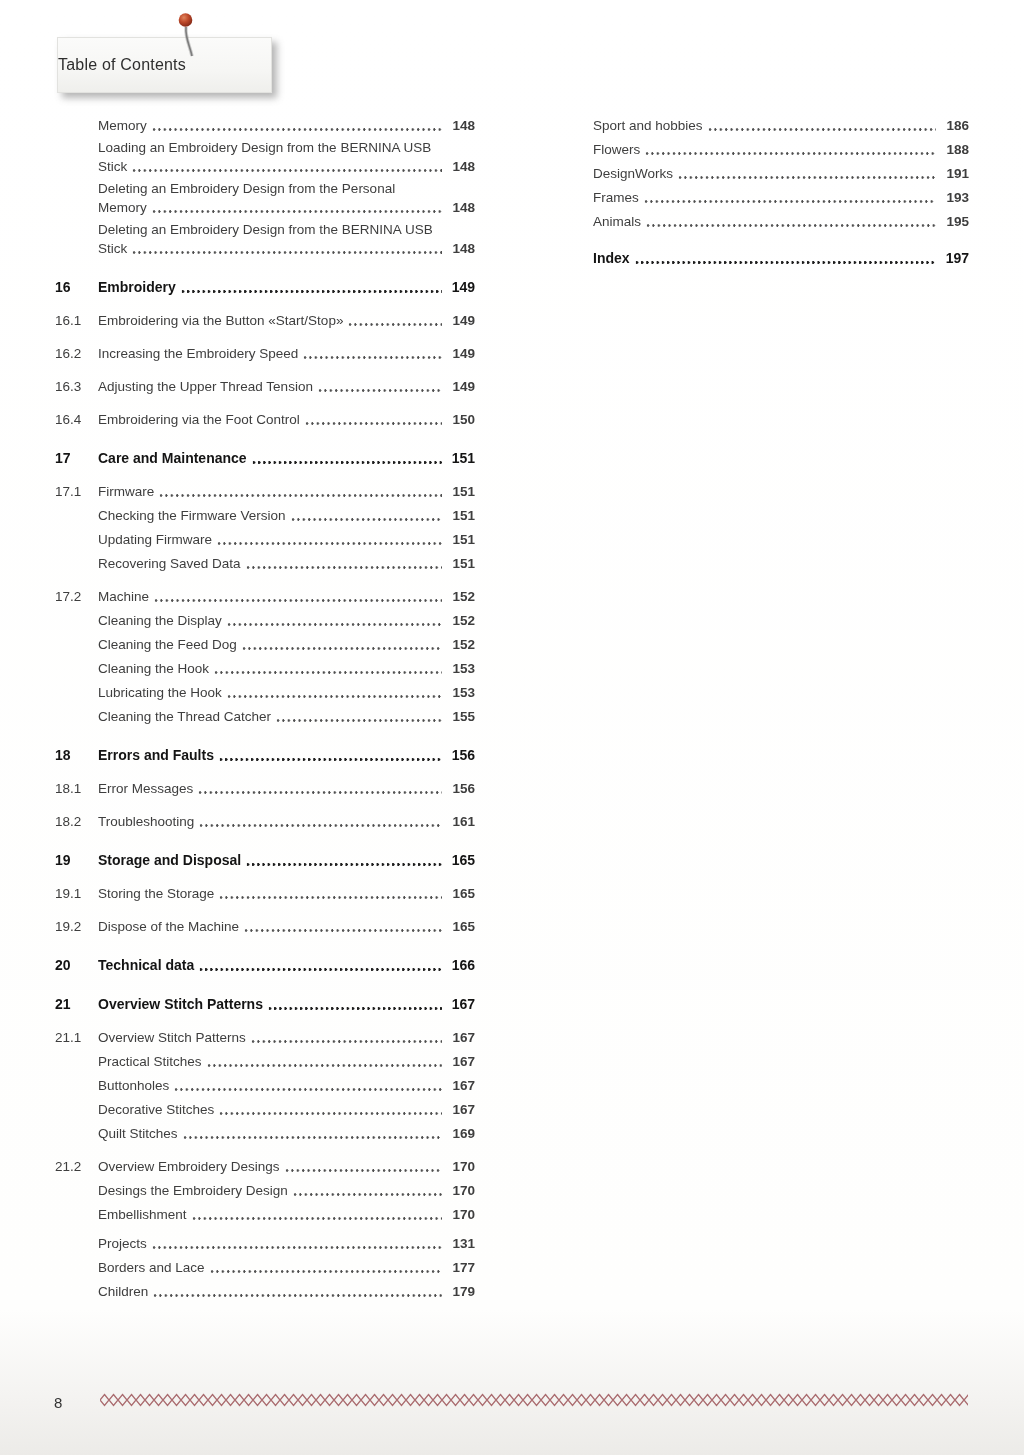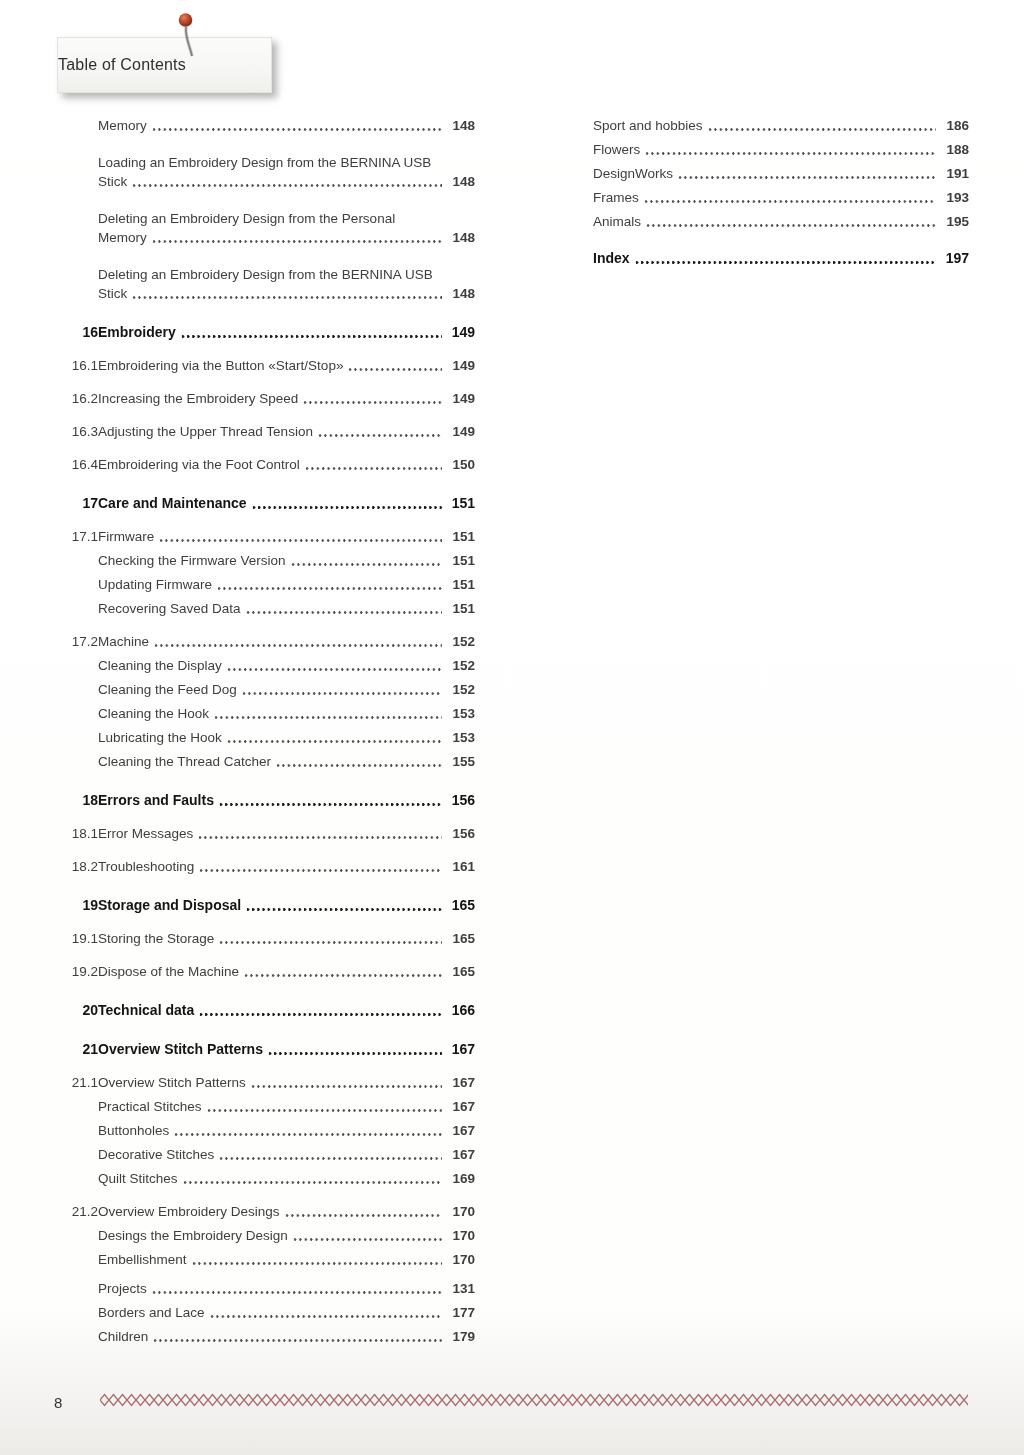--- a/index.html
+++ b/index.html
@@ -30,41 +30,41 @@
   .pin { position: absolute; left: 168px; top: 8px; z-index: 3; }
 
   
   .columns { position: absolute; left: 55px; top: 116px; display: flex; }
   .col-left  { width: 420px; }
   .col-right { width: 376px; margin-left: 118px; }
 
   .entry { display: flex; }
   .entry .num {
     width: 43px; flex-shrink: 0;
-    font-size: 13.5px; line-height: 19px; color: #3e3e3e; text-align: right;
+    font-size: 13.5px; line-height: 19px; color: #3e3e3e;
   }
   .entry .body { flex: 1; min-width: 0; }
   .entry .pre  { font-size: 13.5px; line-height: 19px; color: #3e3e3e; }
   .entry .line { display: flex; align-items: center; }
   .entry .title {
     font-size: 13.5px; line-height: 19px; color: #3e3e3e; white-space: nowrap;
   }
   .entry .leader {
     flex: 1; height: 6px; align-self: flex-end;
     margin: 0 5px 3px 5px;
     background-image: radial-gradient(circle at 2px 3.5px, #4d4d4d 1.05px, transparent 1.35px);
     background-size: 5.4px 6px;
     background-repeat: repeat-x;
   }
   .entry .page-num {
     font-size: 13.5px; line-height: 19px; color: #3e3e3e;
     min-width: 28px; text-align: right; flex-shrink: 0; font-weight: bold;
   }
 
-  .entry.cont2  { margin-top: 18px; }
+  .entry.cont2  { margin-top: 3px; }
   .entry.sub    { margin-top: 14px; }
   .entry.subsub { margin-top: 5px; }
   .entry.section { margin-top: 20px; }
   .entry.index   { margin-top: 18px; }
   .col-left .entry:first-child, .col-right .entry:first-child { margin-top: 0; }
 
   .entry.section .num, .entry.section .title, .entry.section .page-num,
   .entry.index .title, .entry.index .page-num {
     font-weight: bold; color: #141414; font-size: 14px;
   }

